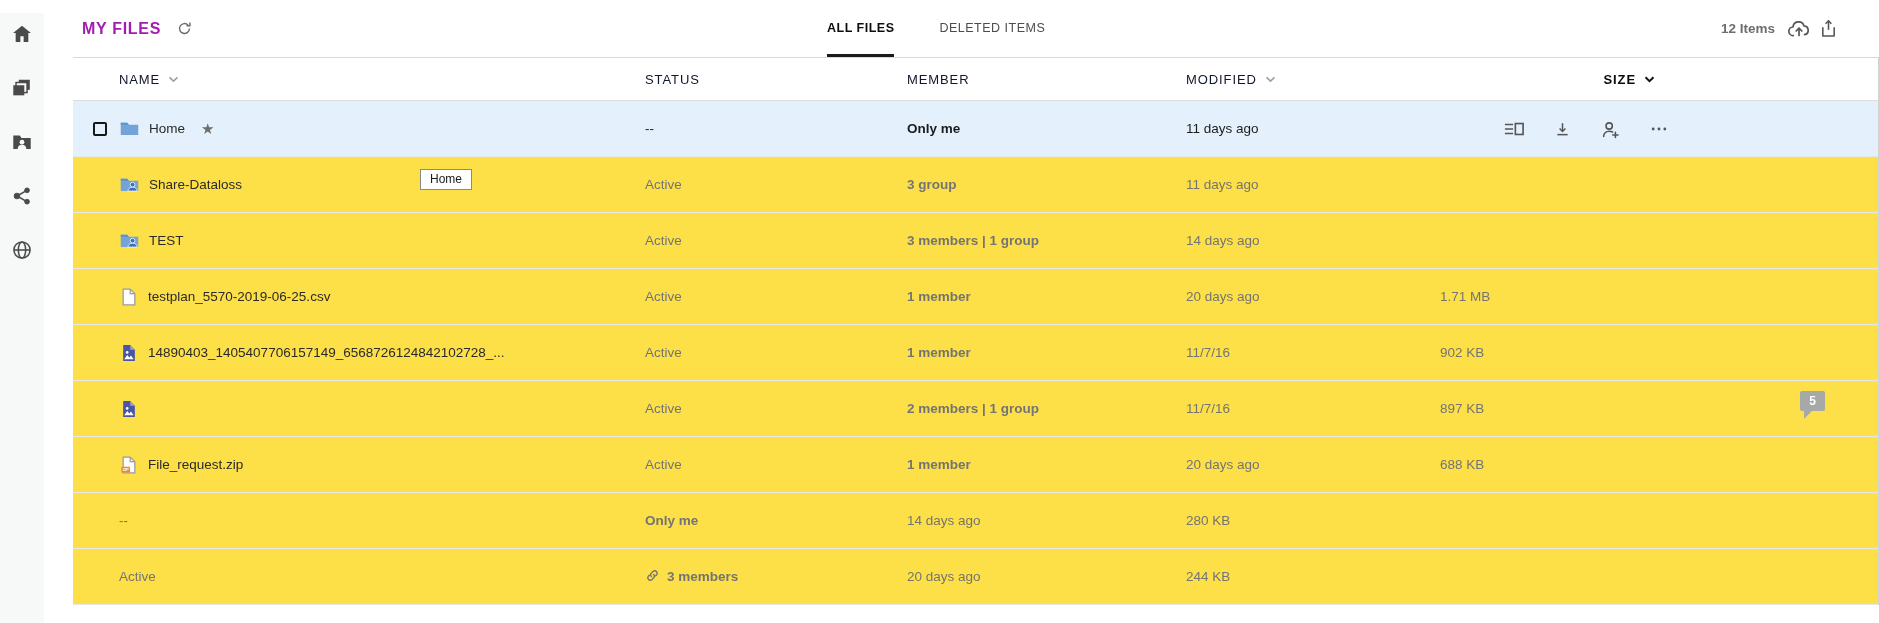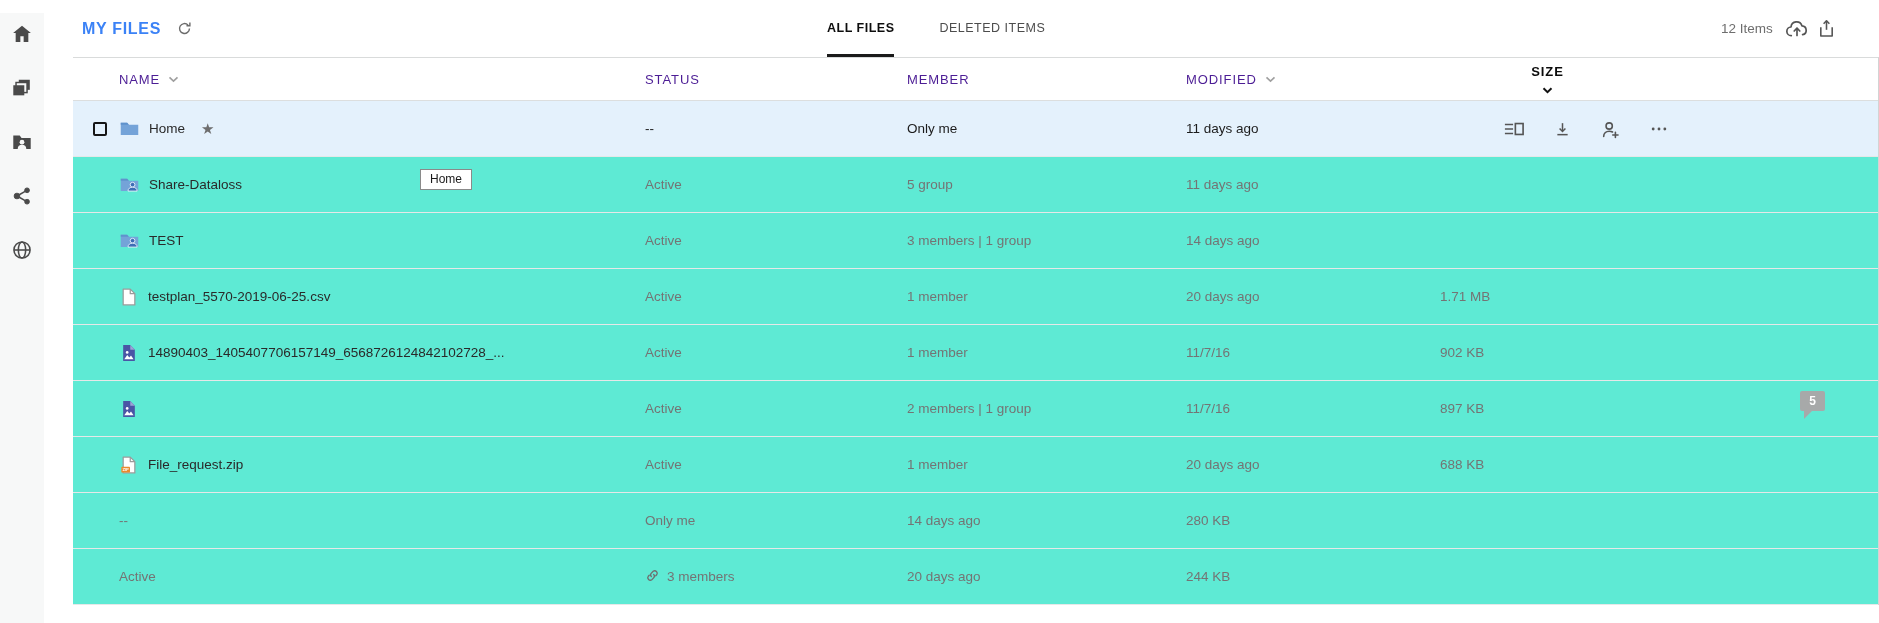--- a/index.html
+++ b/index.html
@@ -17,53 +17,53 @@
   .sidebar { position:absolute; left:0; top:0; width:44px; height:623px; background:#f7f8f8;
              display:flex; flex-direction:column; align-items:center; padding-top:23px; }
   .side-btn { width:22px; height:22px; margin-bottom:32px; cursor:pointer; }
   .side-btn svg { display:block; }
   .sidebar-top-cover { position:absolute; left:0; top:0; width:44px; height:13px; background:#fff; }
 
   
   .content { position:absolute; left:44px; top:0; right:0; bottom:0; }
   .page-header { position:relative; height:57px; background:#fff; }
   .title-wrap { position:absolute; left:38px; top:0; height:57px; display:flex; align-items:center; gap:15px; }
-  .page-title { font-size:16px; font-weight:bold; letter-spacing:.7px; color:#3b82f6; margin:0; }
+  .page-title { font-size:16px; font-weight:bold; letter-spacing:.7px; color:#a21caf; margin:0; }
   .refresh-btn { cursor:pointer; display:flex; align-items:center; }
 
   .tabs { position:absolute; left:783px; top:0; height:57px; display:flex; gap:45px; }
   .tab { display:flex; align-items:center; font-size:12.5px; letter-spacing:.5px; color:#4c4c4c;
          cursor:pointer; border-bottom:3px solid transparent; padding-top:2px; }
   .tab.active { color:#0d0d0d; font-weight:bold; border-bottom-color:#1a1a1a; }
 
-  .header-right { position:absolute; left:1677px; top:0; height:57px; display:flex; align-items:center; gap:7px; }
+  .header-right { position:absolute; left:1677px; top:0; height:57px; display:flex; align-items:center; gap:7px;font-weight:bold; }
   .items-count { font-size:13.5px; color:#6e6e6e; margin-right:5px; white-space:nowrap; }
   .hdr-icon { cursor:pointer; display:flex; align-items:center; flex:none; }
 
   
   .table { position:absolute; left:29px; top:57px; width:1806px; background:#fff;
            border-top:1px solid #d9dbdb; border-right:1px solid #d2d4d4; }
   .grid-cols { display:grid; grid-template-columns:46px 526px 262px 279px 254px 215px 224px; align-items:center; }
   .thead { height:43px; border-bottom:1px solid #dcdede; }
-  .th { font-size:13px; color:#4c1d95; letter-spacing:.9px; display:flex; align-items:center; gap:8px; cursor:pointer; }
+  .th { font-size:13px; color:#0f172a; letter-spacing:.9px; display:flex; align-items:center; gap:8px; cursor:pointer; }
   .th .chev { color:#9f9f9f; display:flex; }
-  .th-size { justify-content:flex-end; font-weight:bold; color:#0c0c0c;flex-direction:column; }
+  .th-size { justify-content:flex-end; font-weight:bold; color:#0c0c0c; }
   .th-size .chev { color:#111; }
 
-  .row { height:56px; border-bottom:1px solid #e6e8e8; position:relative; background:#5eead4; }
+  .row { height:56px; border-bottom:1px solid #e6e8e8; position:relative; background:#fde047; }
   .row.selected { background:#e4f1fc; }
   .cell { font-size:13.5px; color:#747474; white-space:nowrap; }
   .row.selected .cell { color:#1c1c1c; }
   .c-name { display:flex; align-items:center; gap:9px; overflow:hidden; }
   .fname { font-size:13.5px; color:#2a2a2a; cursor:pointer; }
   .ficon { display:flex; flex:none; }
   .star { font-size:15px; color:#6e6e6e; margin-left:7px; cursor:pointer; line-height:1; }
   .checkbox { display:block; width:14px; height:14px; border:2px solid #161616; border-radius:2px;
               margin-left:20px; background:transparent; cursor:pointer; }
-  .c-member { display:flex; align-items:center; gap:7px; }
+  .c-member { display:flex; align-items:center; gap:7px;font-weight:bold; }
   .c-size { text-align:left; }
   .row-actions { position:absolute; left:1430px; top:0; height:56px; display:flex; align-items:center; gap:28px; }
   .action-btn { cursor:pointer; display:flex; }
   .badge { position:absolute; left:1727px; top:10px; min-width:25px; height:20px; background:#a7a9a9;
            color:#fff; font-size:12px; font-weight:bold; display:flex; align-items:center;
            justify-content:center; border-radius:2px; cursor:pointer; }
   .badge::after { content:""; position:absolute; left:4px; top:100%; width:0; height:0;
                   border:4px solid transparent; border-top-color:#a7a9a9; border-left-color:#a7a9a9; }
 
   
@@ -254,21 +254,21 @@
                 <circle cx="15.5" cy="12.2" r="2.7" fill="#3d6db5" stroke="#eaf2fb" stroke-width="1"></circle>
                 <path d="M10.3 19.5 c0-2.9 2.3-4.4 5.2-4.4 s5.2 1.5 5.2 4.4 Z" fill="#3d6db5" stroke="#eaf2fb" stroke-width="1"></path>
               </svg>
             </span>
       <span class="fname">Share-Dataloss</span>
 
     </div>
     <div class="cell c-status">Active</div>
     <div class="cell c-member">
 
-      <span>5 group</span>
+      <span>3 group</span>
     </div>
     <div class="cell c-modified">11 days ago</div>
     <div class="cell c-size"></div>
     <div class="cell c-extra"></div>
 
   </div>
         <div class="row grid-cols">
     <div class="cell c-check">
       
     </div>

